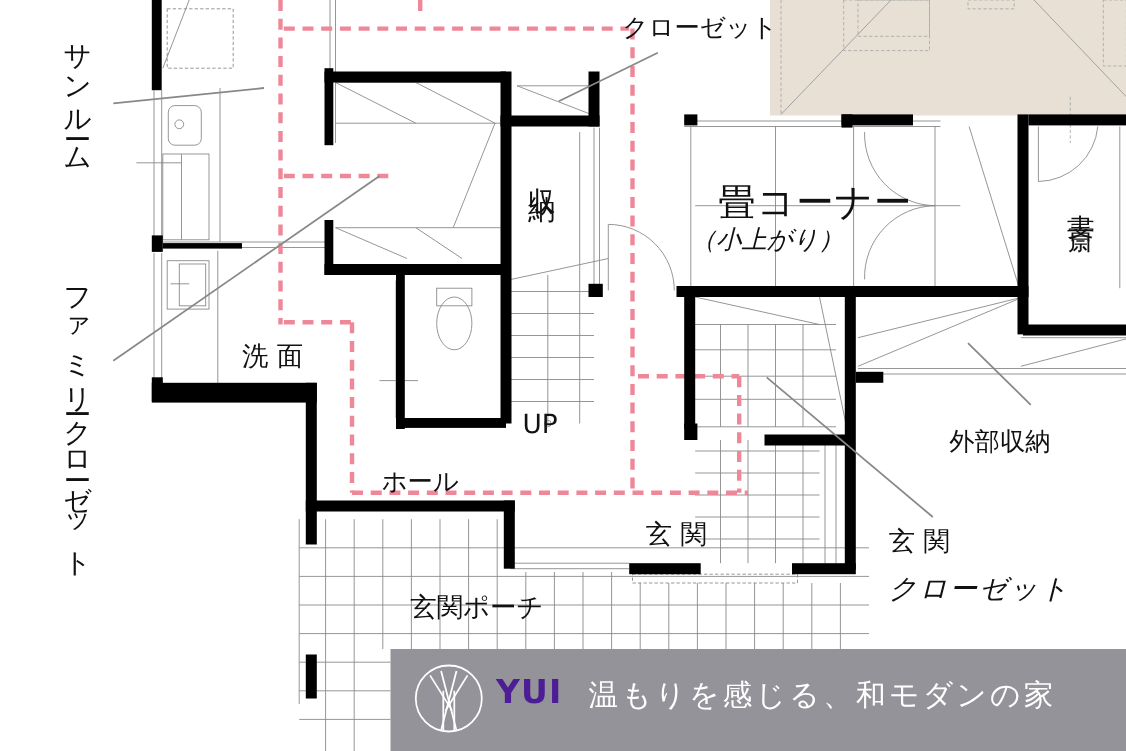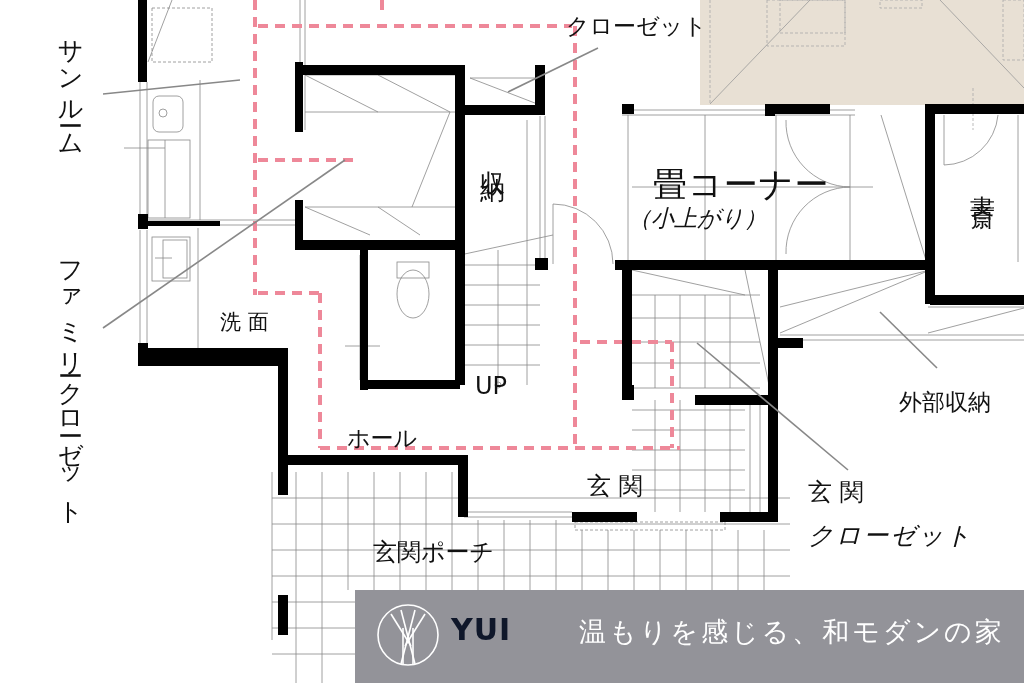--- a/index.html
+++ b/index.html
@@ -2,22 +2,22 @@
 <html><head>
 <meta charset="utf-8">
 <style>
   html, body { margin:0; padding:0; }
   body { width:1024px; height:683px; overflow:hidden; background:#ffffff; position:relative;
          font-family:"DejaVu Sans", sans-serif; }
   #plan { position:absolute; left:0; top:0; width:1024px; height:683px; }
   .lbl { position:absolute; color:#111; font-family:"DejaVu Sans", sans-serif; white-space:nowrap; line-height:1; }
   .vert { writing-mode:vertical-rl; letter-spacing:2px; }
   .banner { position:absolute; left:355px; top:590px; width:669px; height:93px; background:#939399; }
-  .banner .brand { position:absolute; left:96px; top:22px; color:#0f172a; font-size:30px; font-weight:bold; font-family:"DejaVu Sans", sans-serif; letter-spacing:1px; }
-  .banner .tag { position:absolute; left:180px; top:24px; color:#fff; font-size:27px; letter-spacing:3px; font-family:"DejaVu Sans", sans-serif; white-space:nowrap;margin-left:44px; }
+  .banner .brand { position:absolute; left:96px; top:22px; color:#4c1d95; font-size:30px; font-weight:bold; font-family:"DejaVu Sans", sans-serif; letter-spacing:1px; }
+  .banner .tag { position:absolute; left:180px; top:24px; color:#fff; font-size:27px; letter-spacing:3px; font-family:"DejaVu Sans", sans-serif; white-space:nowrap; }
   .banner .logo { position:absolute; left:20px; top:12px; width:66px; height:66px; }
 </style>
 </head>
 <body>
 
 <svg id="plan" viewBox="0 0 1024 683" xmlns="http://www.w3.org/2000/svg">
 
   <rect x="700" y="0" width="324" height="105" fill="#e8e0d4"></rect>
   <g stroke="#aaa" stroke-width="0.8" fill="none" stroke-dasharray="3,2">
     <rect x="767" y="0" width="78" height="46"></rect>
@@ -232,24 +232,24 @@
   </g>
 </svg>
 
 <div class="lbl vert" style="left:58px;top:22px;font-size:25px;">サンルーム</div>
 <div class="lbl vert" style="left:58px;top:245px;font-size:25px;letter-spacing:1px;">ファミリークローゼット</div>
 <div class="lbl" style="left:566px;top:15px;font-size:23px;">クローゼット</div>
 <div class="lbl vert" style="left:480px;top:150px;font-size:25px;letter-spacing:8px;">収納</div>
 <div class="lbl" style="left:637px;top:167px;font-size:34px;letter-spacing:1px;margin-left:16px;">畳コーナー</div>
 <div class="lbl" style="left:628px;top:207px;font-size:23px;font-style:italic;">（小上がり）</div>
 <div class="lbl vert" style="left:970px;top:175px;font-size:25px;letter-spacing:8px;">書斎</div>
-<div class="lbl" style="left:220px;top:312px;font-size:21px;">洗 面</div>
+<div class="lbl" style="left:220px;top:312px;font-size:24px;">洗 面</div>
 <div class="lbl" style="left:347px;top:427px;font-size:23px;">ホール</div>
 <div class="lbl" style="left:475px;top:374px;font-size:24px;">UP</div>
-<div class="lbl" style="left:863px;top:391px;font-size:23px;margin-left:36px;">外部収納</div>
+<div class="lbl" style="left:863px;top:391px;font-size:23px;">外部収納</div>
 <div class="lbl" style="left:587px;top:474px;font-size:24px;">玄 関</div>
 <div class="lbl" style="left:808px;top:480px;font-size:24px;">玄 関</div>
 <div class="lbl" style="left:808px;top:523px;font-size:25px;letter-spacing:2px;font-style:italic;">クローゼット</div>
 <div class="lbl" style="left:373px;top:540px;font-size:24px;">玄関ポーチ</div>
 
 <div class="banner">
   <svg class="logo" viewBox="0 0 66 66">
     <g stroke="#fff" stroke-width="1.6" fill="none">
       <circle cx="33" cy="33" r="30"></circle>
       <line x1="16" y1="12" x2="36" y2="44"></line>

